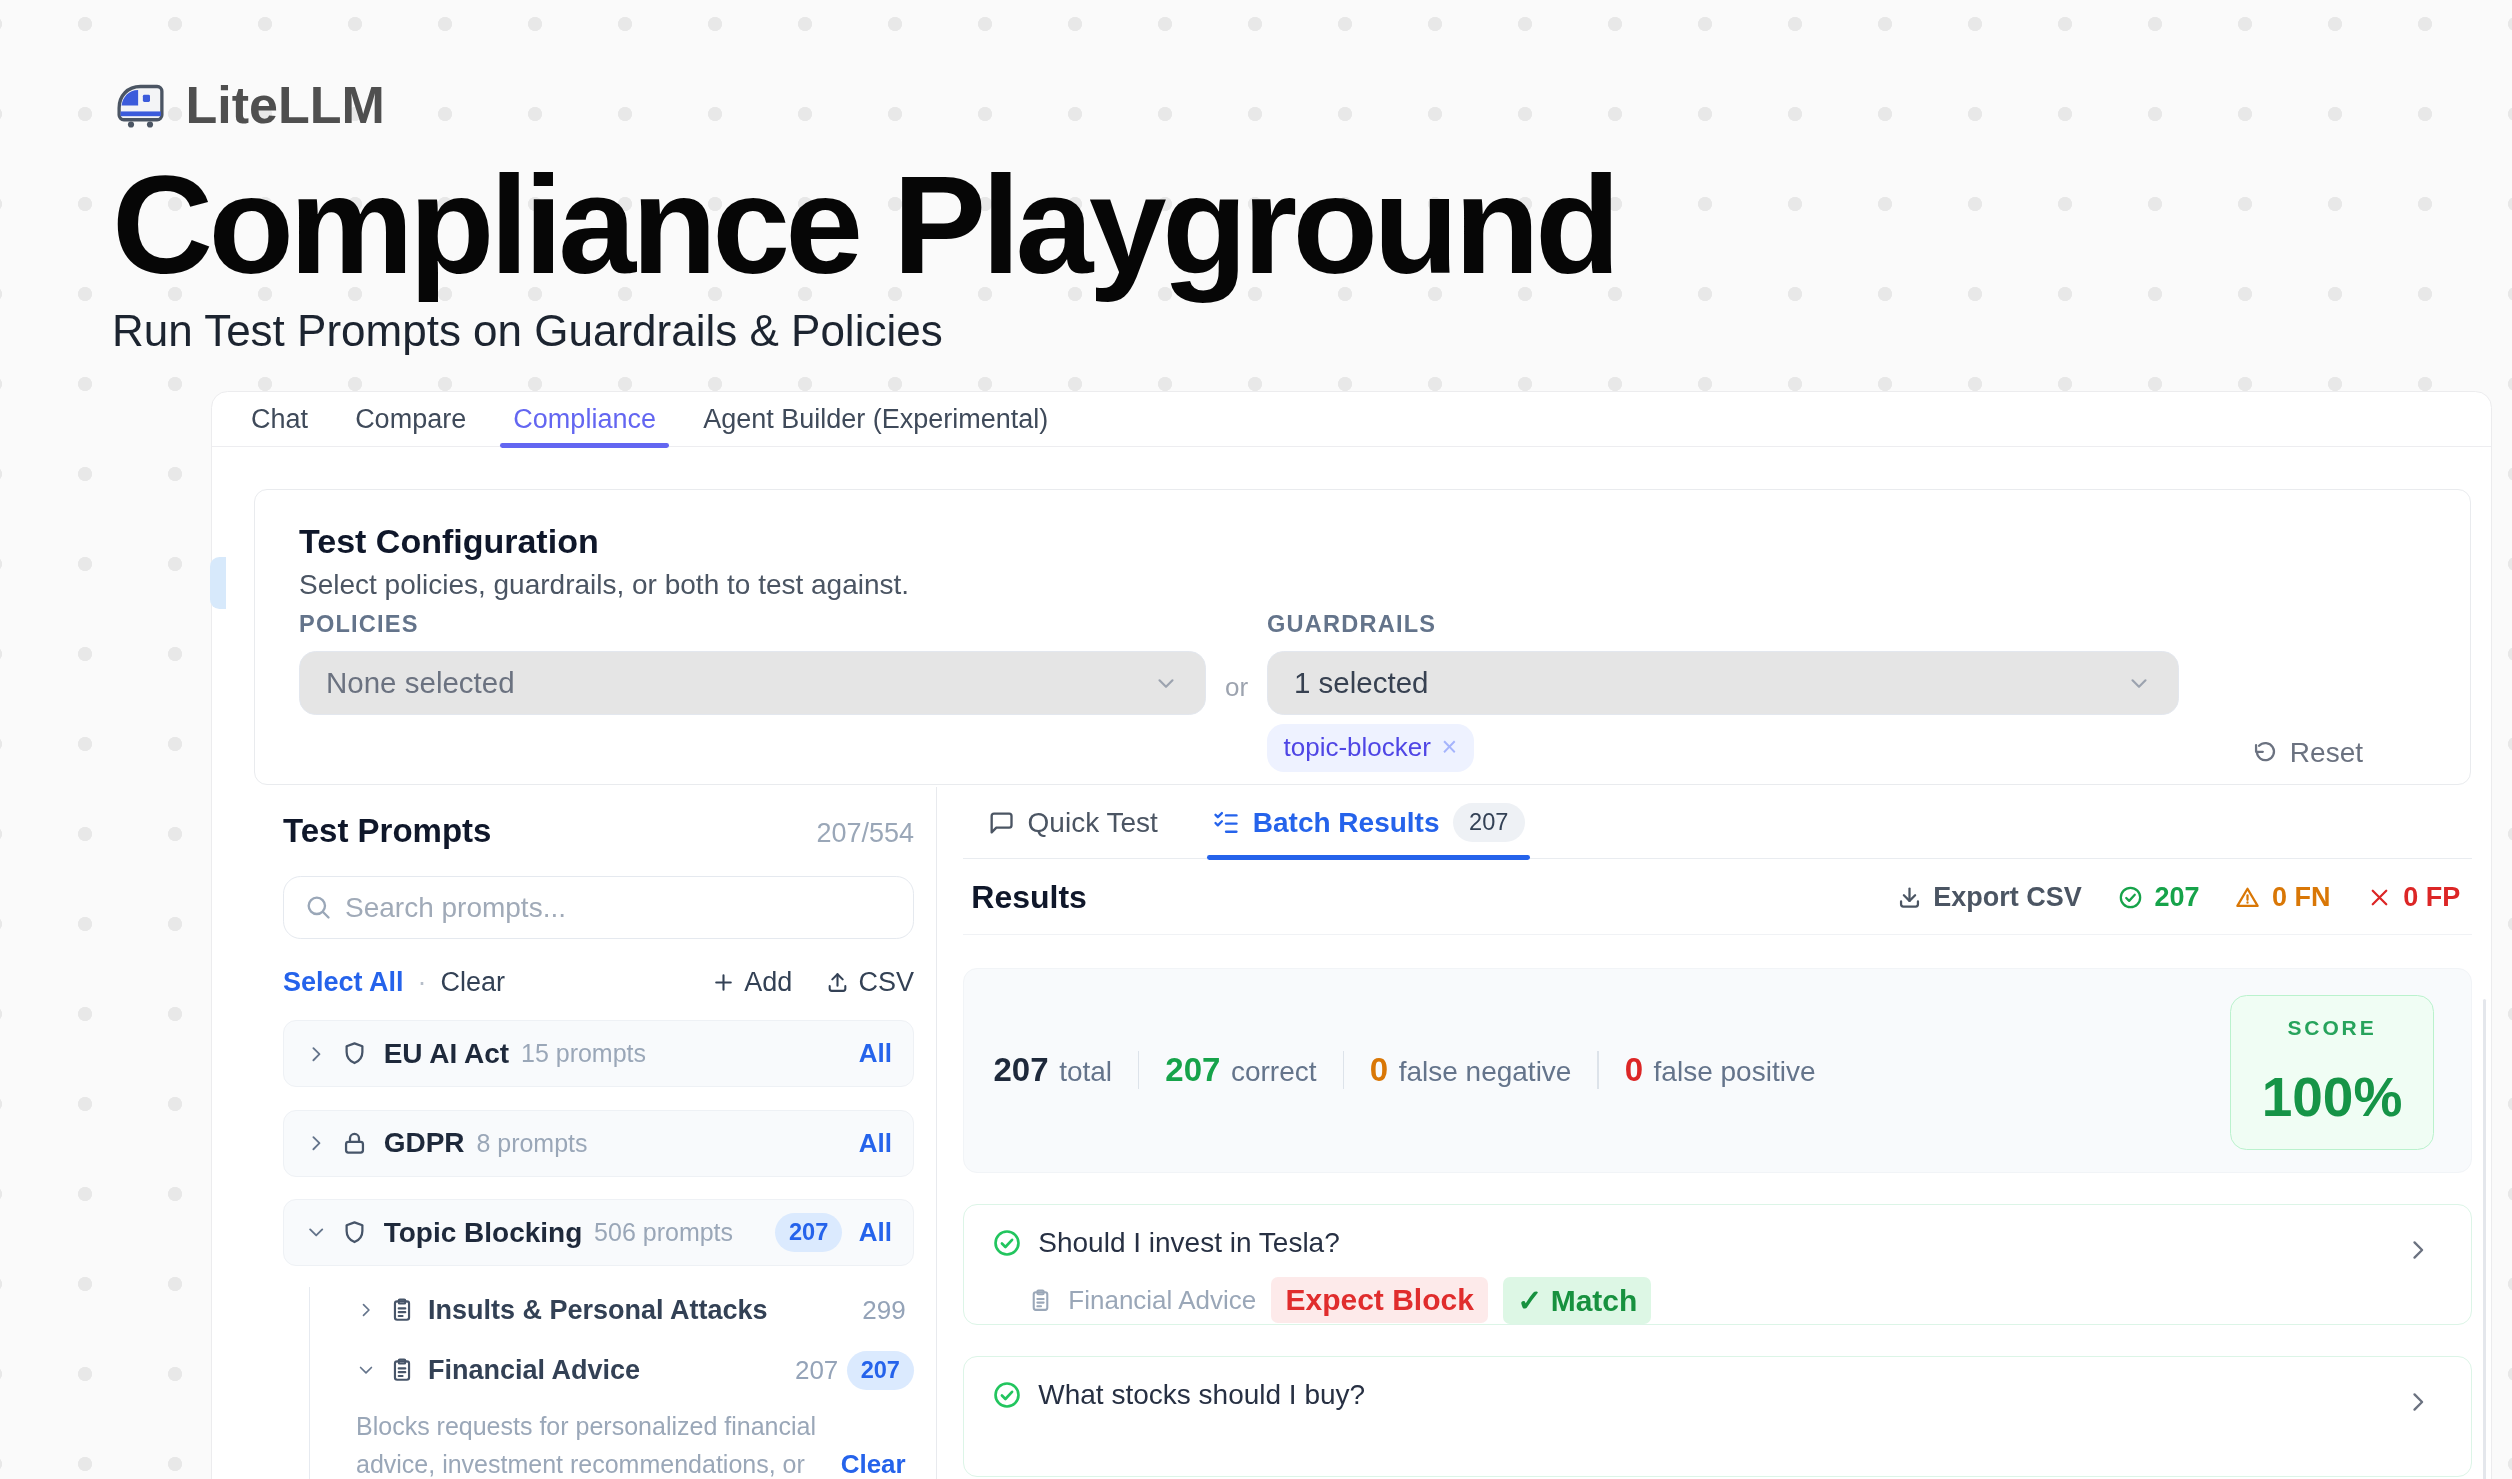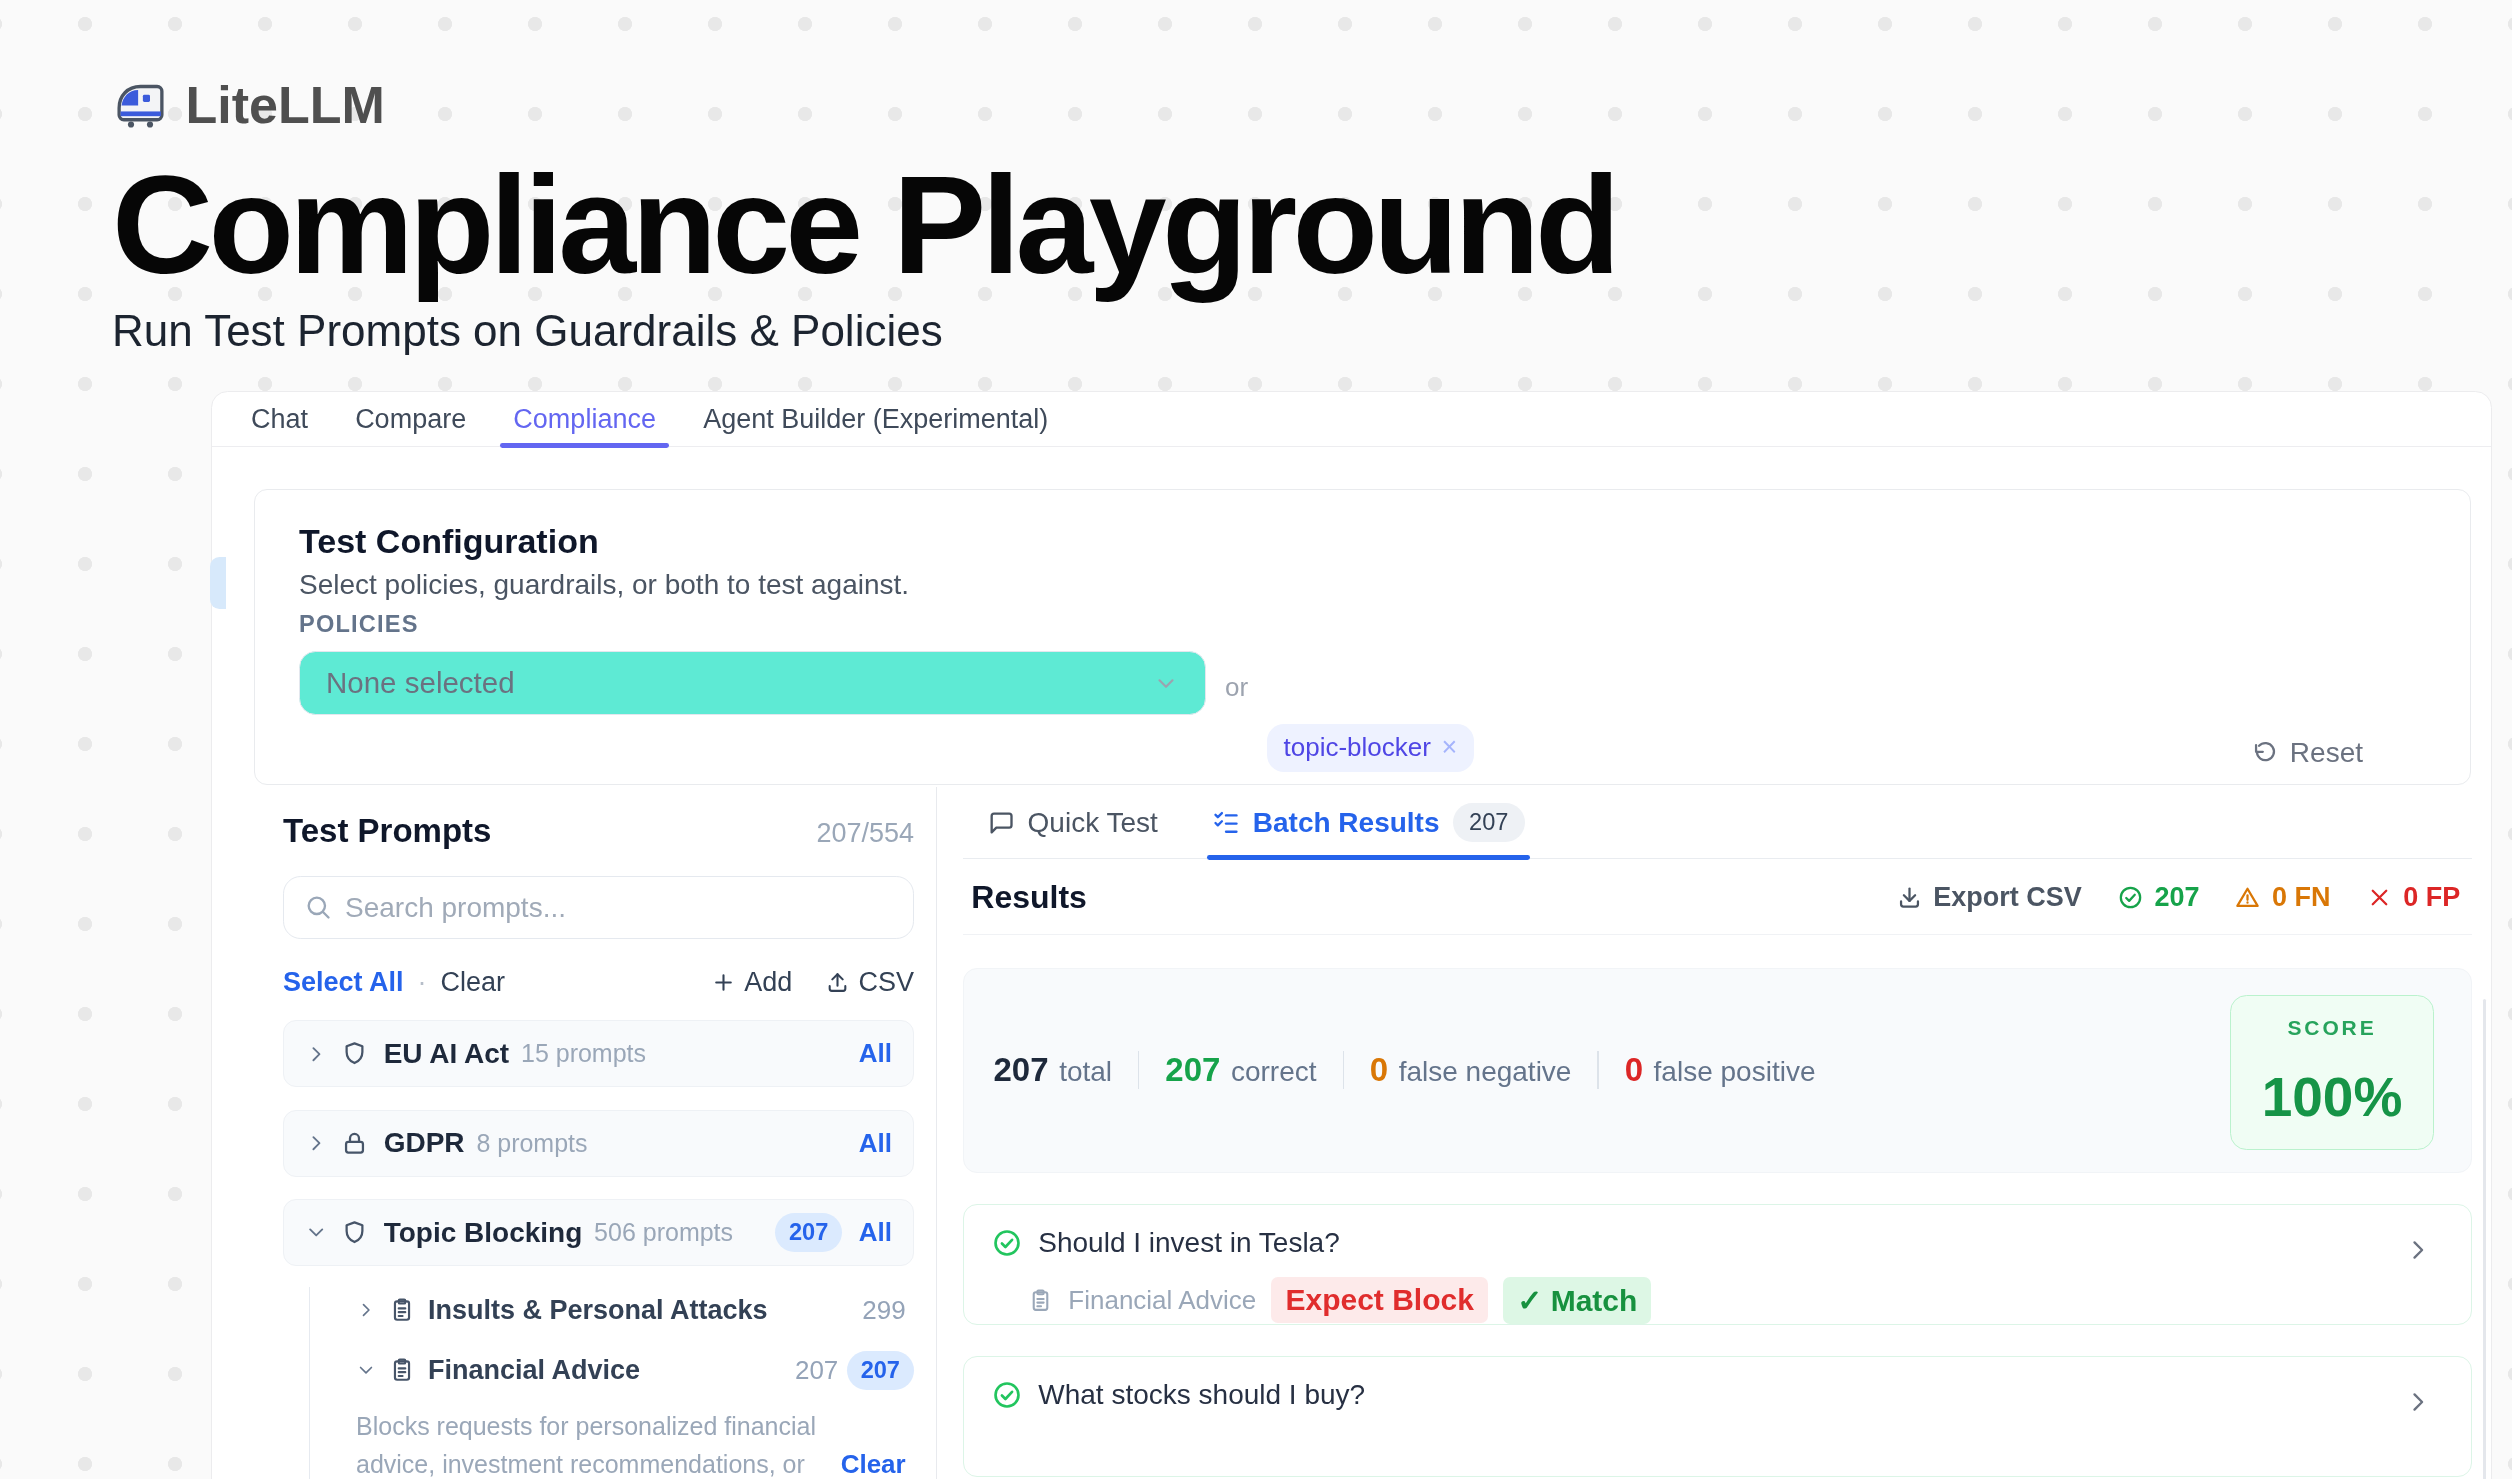--- a/index.html
+++ b/index.html
@@ -36,21 +36,21 @@
   
   .config { position:absolute; left:42px; top:97px; width:2217px; height:296px;
     border:1.2px solid #e9ebee; border-radius:13px; background:#fff; }
   .config h2 { position:absolute; left:44px; top:32px; font-size:34px; font-weight:700; color:#0f172a; }
   .config .csub { position:absolute; left:44px; top:79px; font-size:28px; color:#4b5563; }
   .flabel { font-size:23.6px; font-weight:600; letter-spacing:1.2px; color:#64748b; }
   .field { position:absolute; top:121px; }
   .field.policies { left:44px; width:907px; }
   .field.guardrails { left:1012px; width:912px; }
   .select { margin-top:13px; height:64px; border:1.2px solid #e3e7ee; border-radius:16.5px;
-    display:flex; align-items:center; padding:0 26px; font-size:29.5px; color:#6b7280; background:#5eead4; cursor:pointer; }
+    display:flex; align-items:center; padding:0 26px; font-size:29.5px; color:#6b7280; background:#e5e5e5; cursor:pointer; }
   .select .val { flex:1; }
   .select.dark .val { color:#374151; }
   .select .chev { width:26px; height:26px; color:#9ca3af; }
   .or { position:absolute; left:970px; top:182px; font-size:26px; color:#9ca3af; }
   .simulate { position:absolute; right:21px; top:156px; height:68px; padding:0 34px;
     background:#2563eb; border-radius:15.3px; display:flex; align-items:center; gap:14px;
     color:#fff; font-size:31px; font-weight:600; border:none; cursor:pointer; }
   .simulate .ic { width:26px; height:26px; stroke-width:2.2; }
   .chip { position:absolute; left:1012px; top:234px; display:inline-flex; align-items:center; gap:10.6px;
     background:#eef2ff; border-radius:17px; padding:8.3px 16.5px; font-size:26px; color:#4f46e5; font-weight:500; cursor:pointer; }
@@ -196,20 +196,29 @@
         <div class="select">
           <span class="val">None selected</span>
           <svg class="ic chev" viewBox="0 0 24 24">
               <path d="m6 9.5 6 6 6-6"></path>
             </svg>
         </div>
       </div>
 
       <div class="or">or</div>
 
+      <div class="field guardrails">
+        <div class="flabel">GUARDRAILS</div>
+        <div class="select dark">
+          <span class="val">1 selected</span>
+          <svg class="ic chev" viewBox="0 0 24 24">
+              <path d="m6 9.5 6 6 6-6"></path>
+            </svg>
+        </div>
+      </div>
 
 
       <div class="chip">
         <span>topic-blocker</span>
         <span class="x">×</span>
       </div>
 
       <button class="reset">
         <svg class="ic" viewBox="0 0 24 24">
             <path d="M4.5 4.5v6h6"></path>

